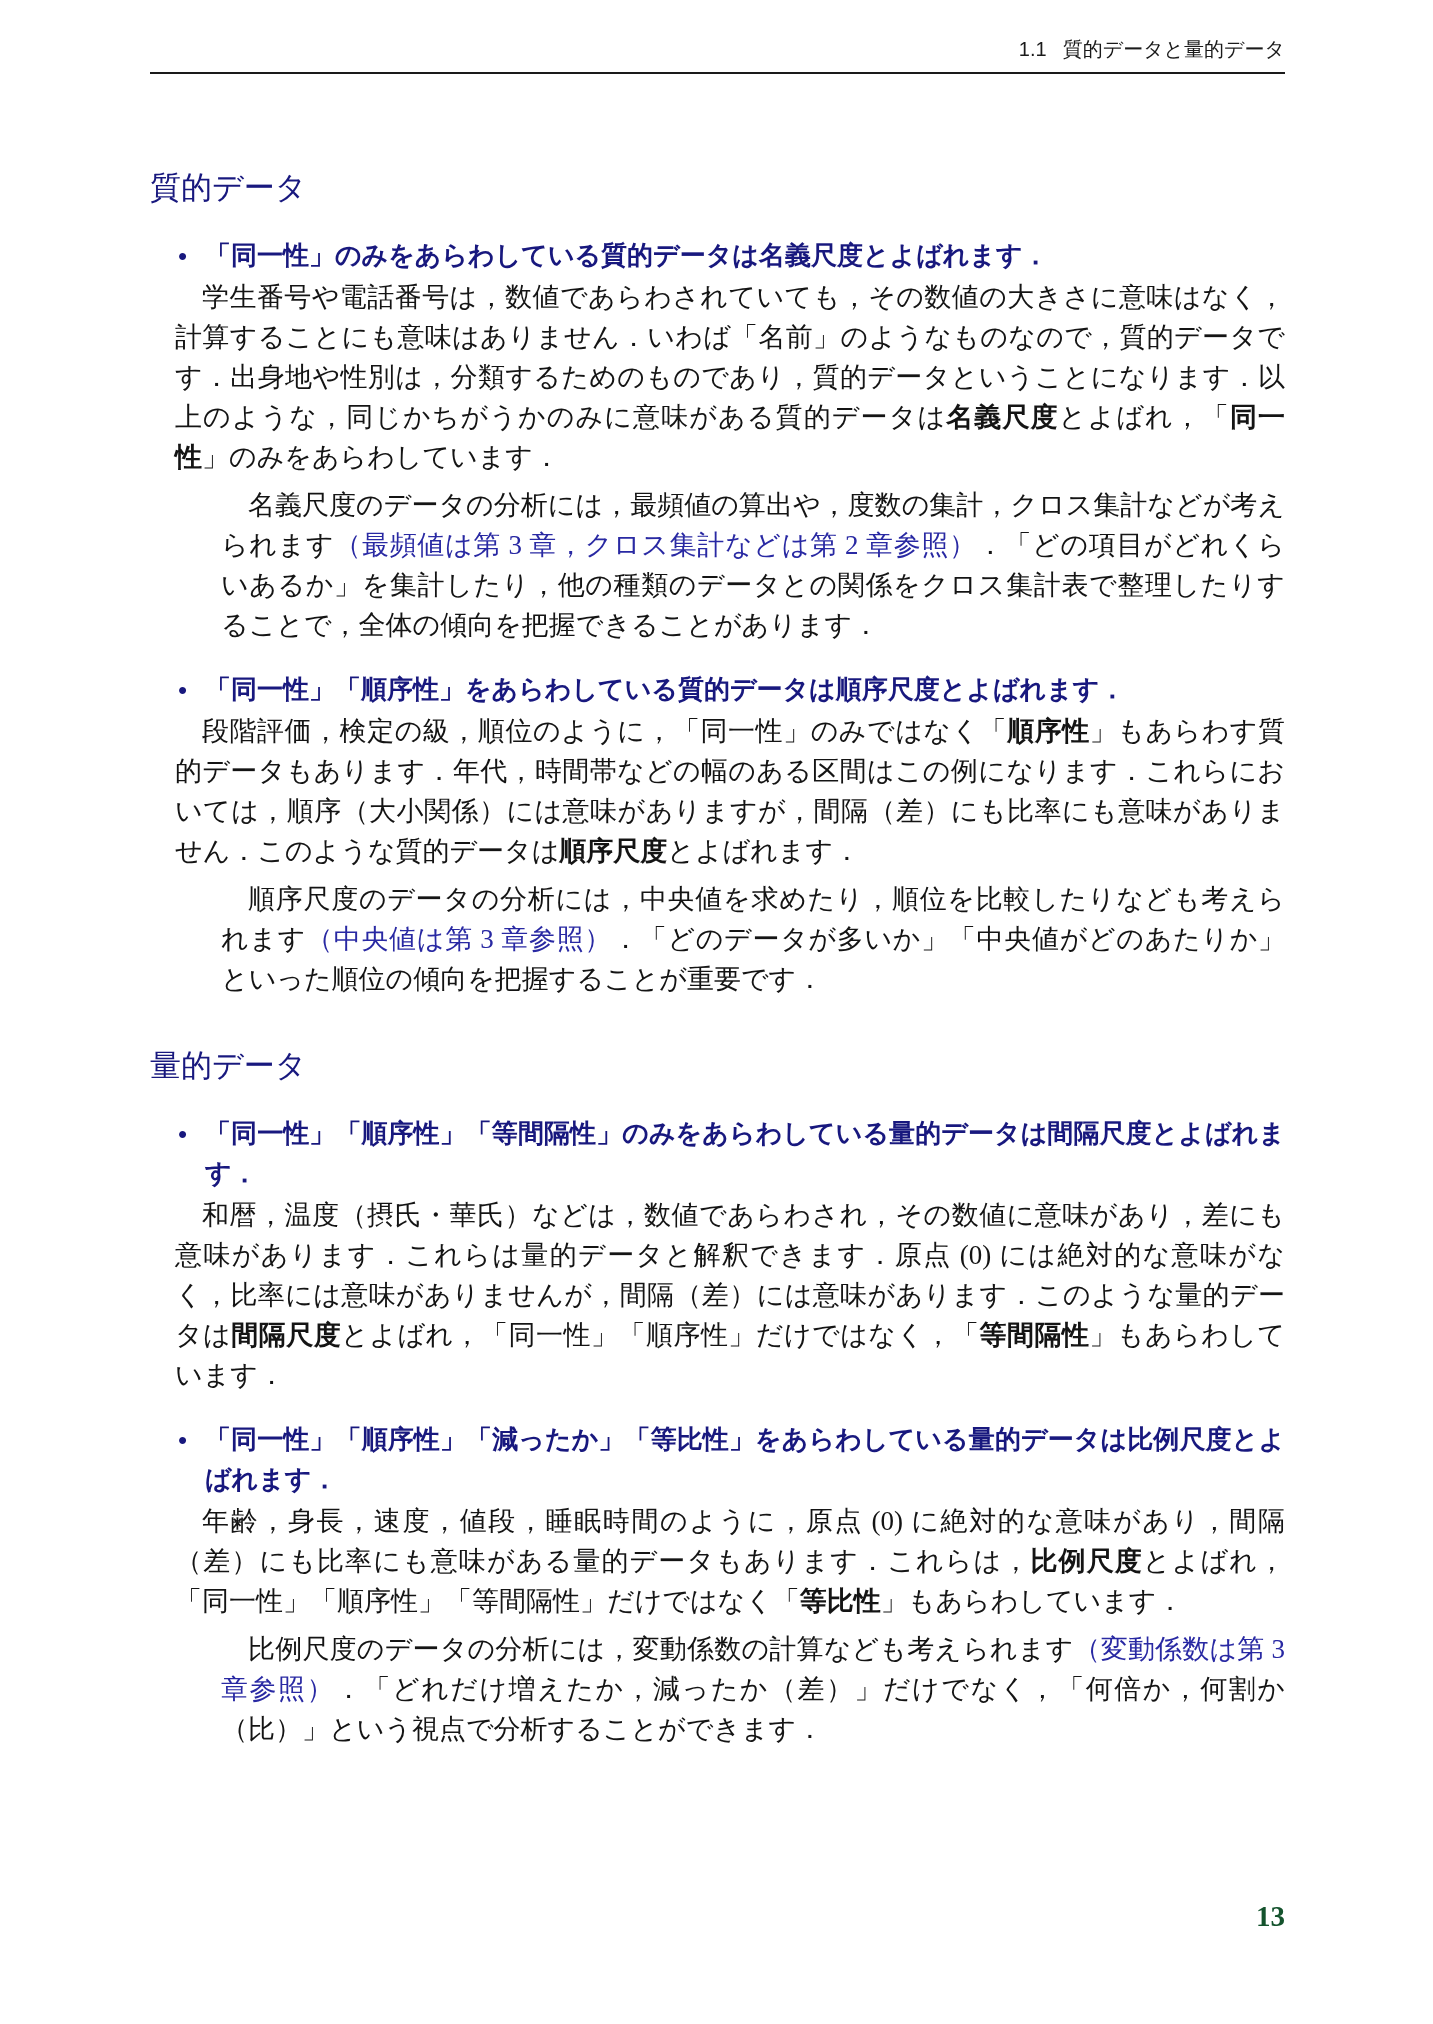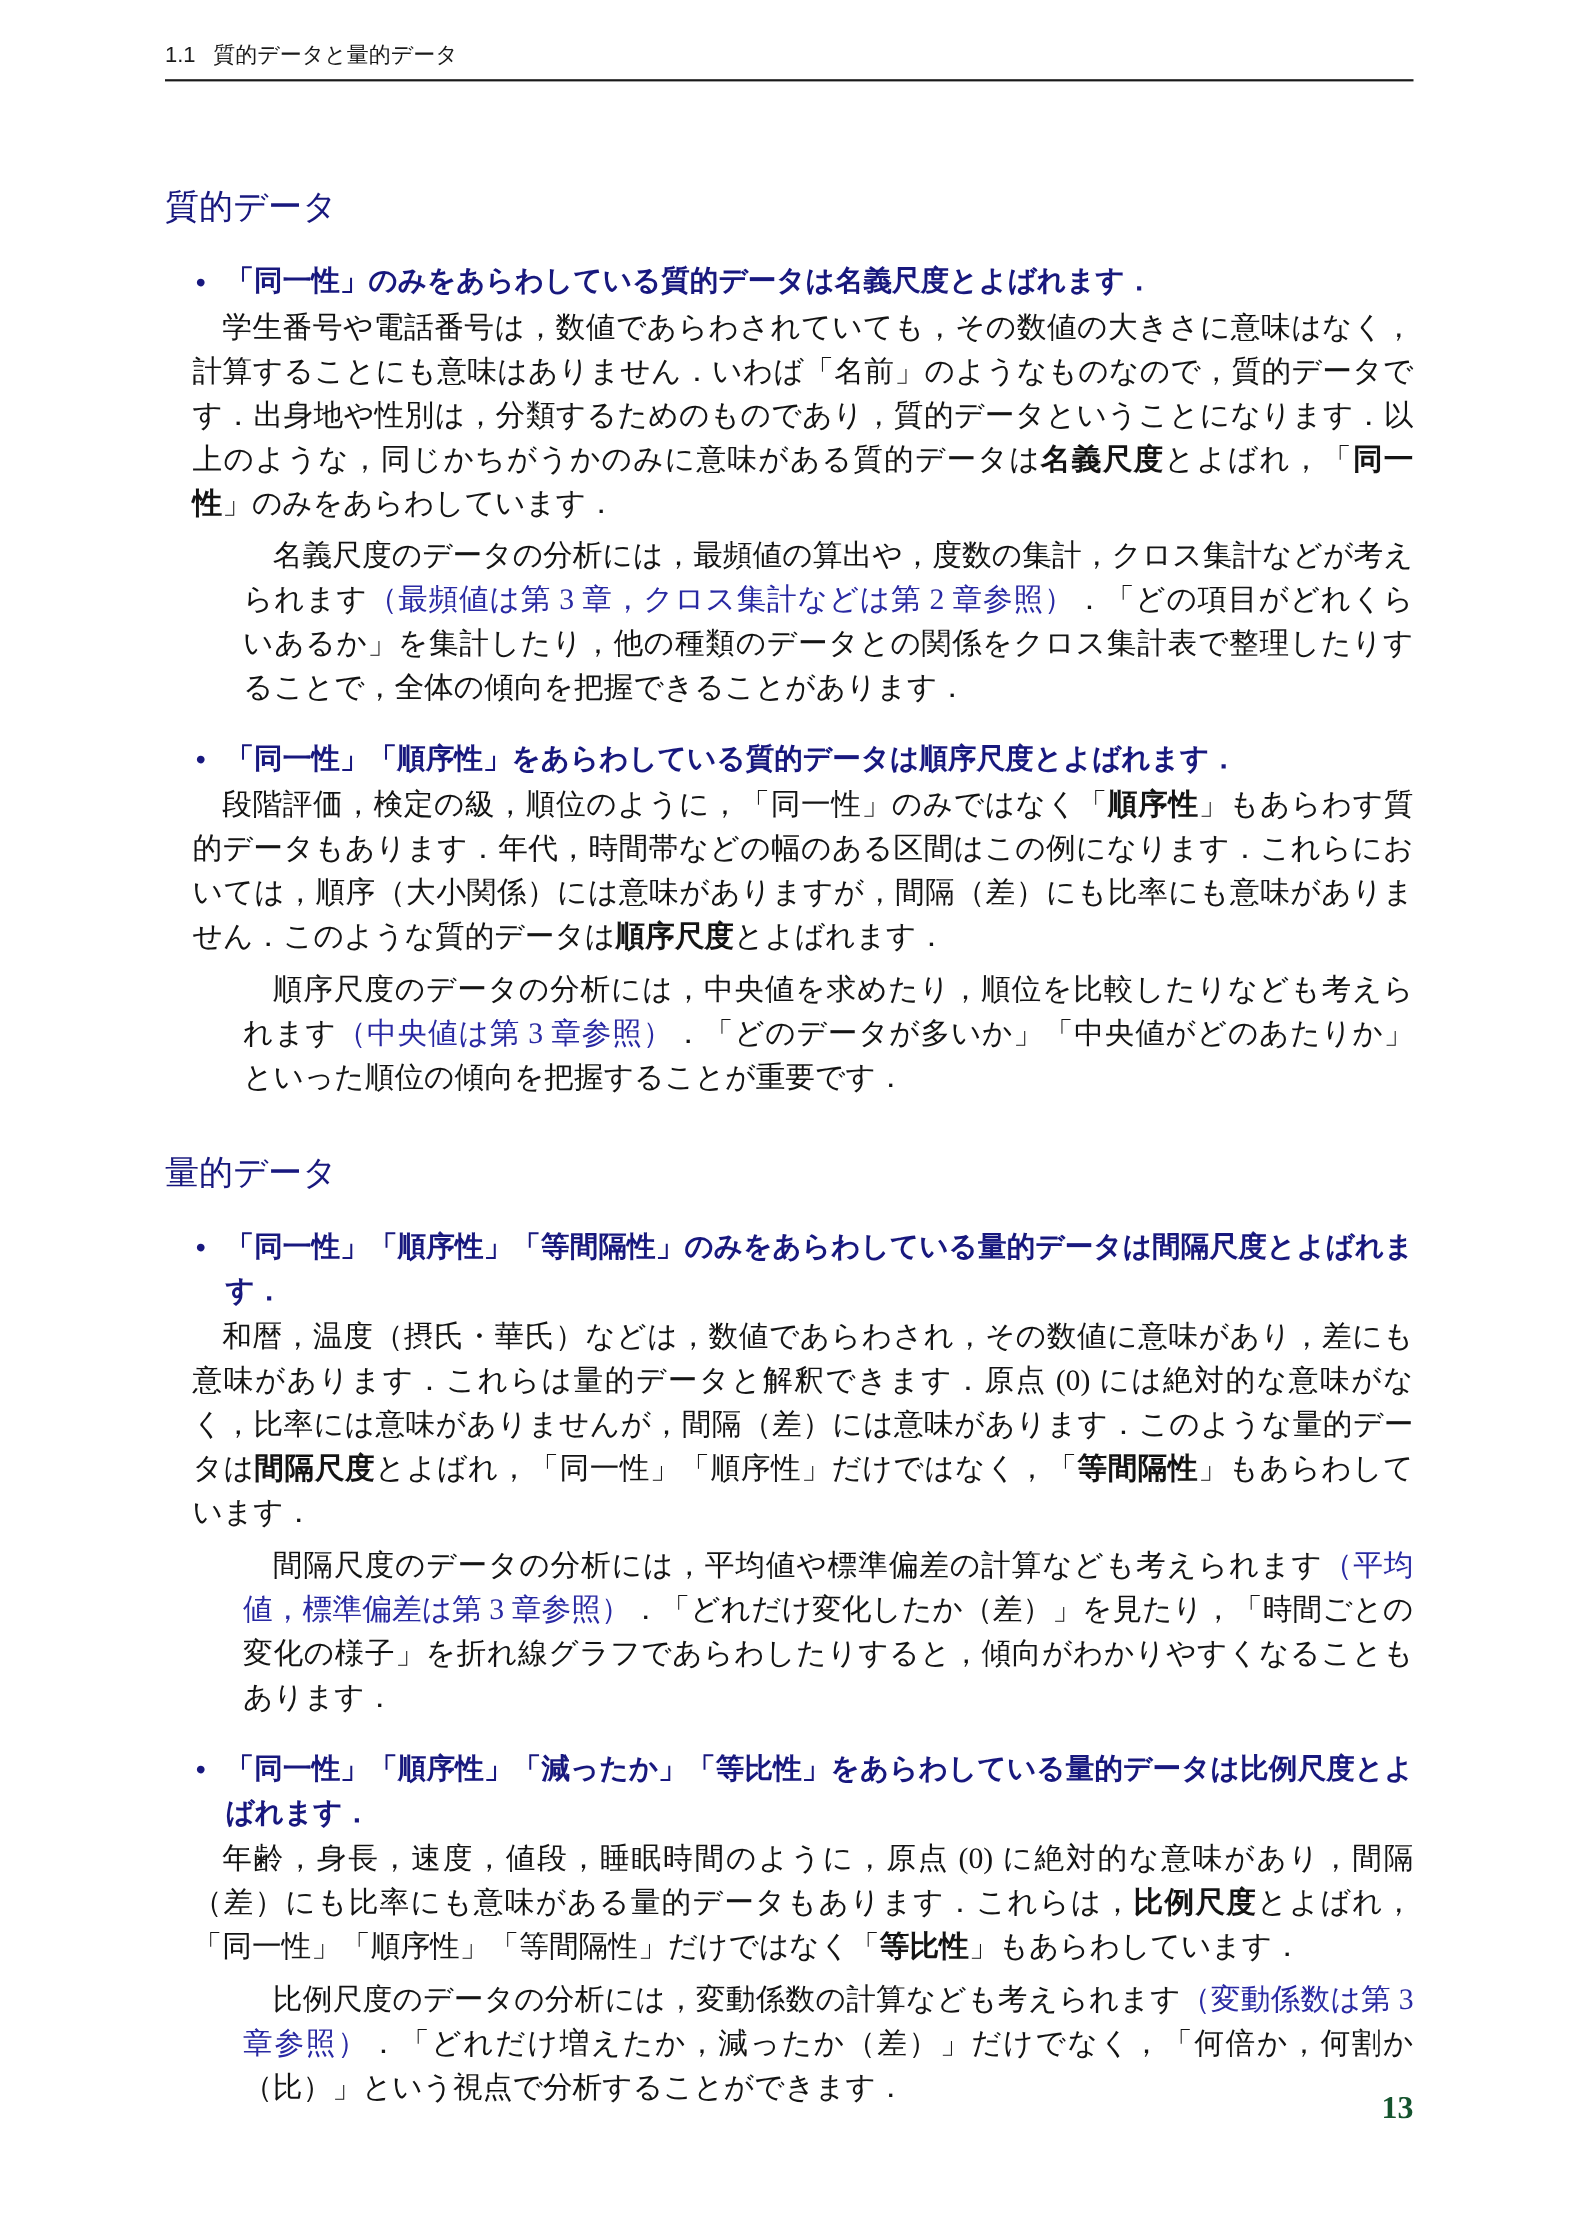--- a/index.html
+++ b/index.html
@@ -15,21 +15,21 @@
     background:#ffffff;
     overflow:hidden;
     font-family:"Liberation Serif","DejaVu Serif",serif;
     line-break:strict;
   }
   .pagehead{
     position:absolute;
     left:150px;
     right:148px;
     top:36px;
-    text-align:left;
+    text-align:right;
     border-bottom:2px solid #1a1a1a;
     padding-bottom:9px;
     font-family:"Liberation Sans","DejaVu Sans",sans-serif;
     font-size:20px;
     color:#1a1a1a;
   }
   .head-num{margin-right:16px;}
   #content{
     position:absolute;
     left:150px;
@@ -114,21 +114,20 @@
           <p class="para"><span>段階評価，検定の級，順位のように，「同一性」のみではなく「</span><span class="term">順序性</span><span>」もあらわす質的データもあります．年代，時間帯などの幅のある区間はこの例になります．これらにおいては，順序（大小関係）には意味がありますが，間隔（差）にも比率にも意味がありません．このような質的データは</span><span class="term">順序尺度</span><span>とよばれます．</span></p>
           <p class="para"><span>順序尺度のデータの分析には，中央値を求めたり，順位を比較したりなども考えられます</span><span class="ref">（中央値は第 3 章参照）</span><span>．「どのデータが多いか」「中央値がどのあたりか」といった順位の傾向を把握することが重要です．</span></p>
         </div>
       </section>
       <section class="section">
         <h2 class="section-heading">量的データ</h2>
         <div class="item">
           <span class="bullet">•</span>
           <div class="bullet-text">「同一性」「順序性」「等間隔性」のみをあらわしている量的データは間隔尺度とよばれます．</div>
           <p class="para"><span>和暦，温度（摂氏・華氏）などは，数値であらわされ，その数値に意味があり，差にも意味があります．これらは量的データと解釈できます．原点 (0) には絶対的な意味がなく，比率には意味がありませんが，間隔（差）には意味があります．このような量的データは</span><span class="term">間隔尺度</span><span>とよばれ，「同一性」「順序性」だけではなく，「</span><span class="term">等間隔性</span><span>」もあらわしています．</span></p>
-          <p class="para"><span>間隔尺度のデータの分析には，平均値や標準偏差の計算なども考えられます</span><span class="ref">（平均値，標準偏差は第 3 章参照）</span><span>．「どれだけ変化したか（差）」を見たり，「時間ごとの変化の様子」を折れ線グラフであらわしたりすると，傾向がわかりやすくなることもあります．</span></p>
         </div>
         <div class="item">
           <span class="bullet">•</span>
           <div class="bullet-text">「同一性」「順序性」「減ったか」「等比性」をあらわしている量的データは比例尺度とよばれます．</div>
           <p class="para"><span>年齢，身長，速度，値段，睡眠時間のように，原点 (0) に絶対的な意味があり，間隔（差）にも比率にも意味がある量的データもあります．これらは，</span><span class="term">比例尺度</span><span>とよばれ，「同一性」「順序性」「等間隔性」だけではなく「</span><span class="term">等比性</span><span>」もあらわしています．</span></p>
           <p class="para"><span>比例尺度のデータの分析には，変動係数の計算なども考えられます</span><span class="ref">（変動係数は第 3 章参照）</span><span>．「どれだけ増えたか，減ったか（差）」だけでなく，「何倍か，何割か（比）」という視点で分析することができます．</span></p>
         </div>
       </section>
     </main>
 

